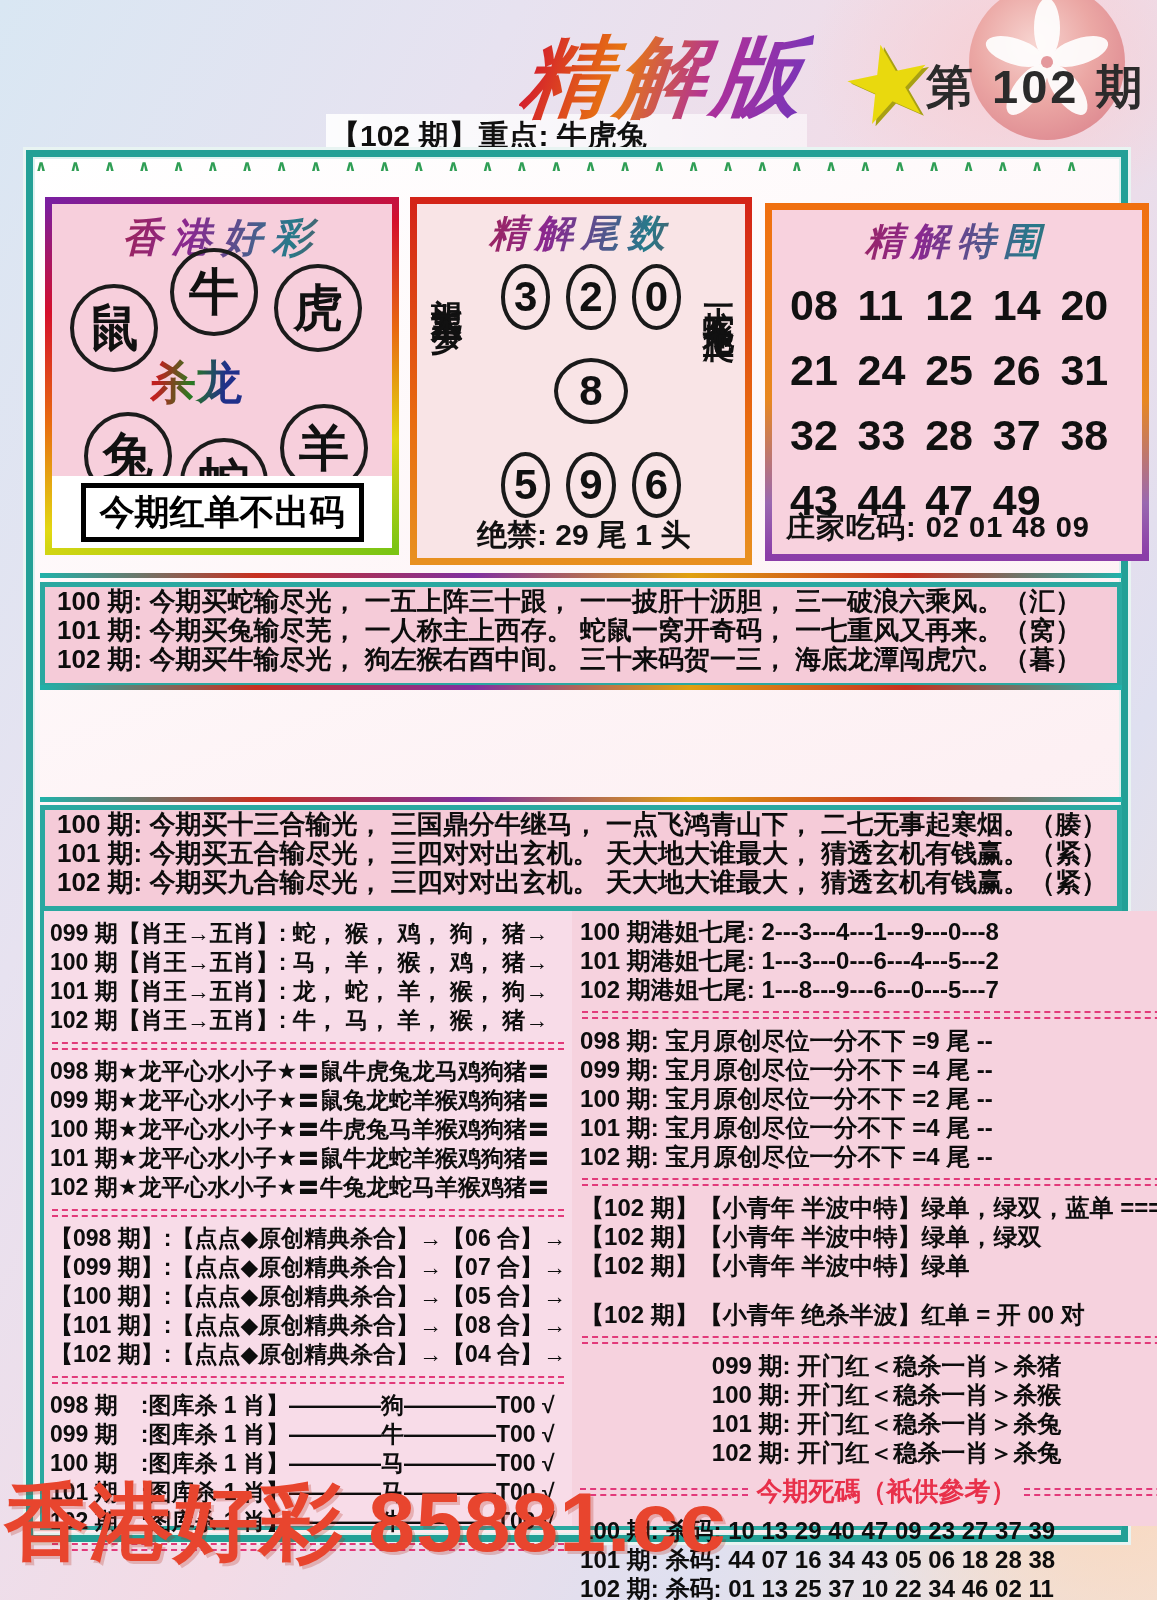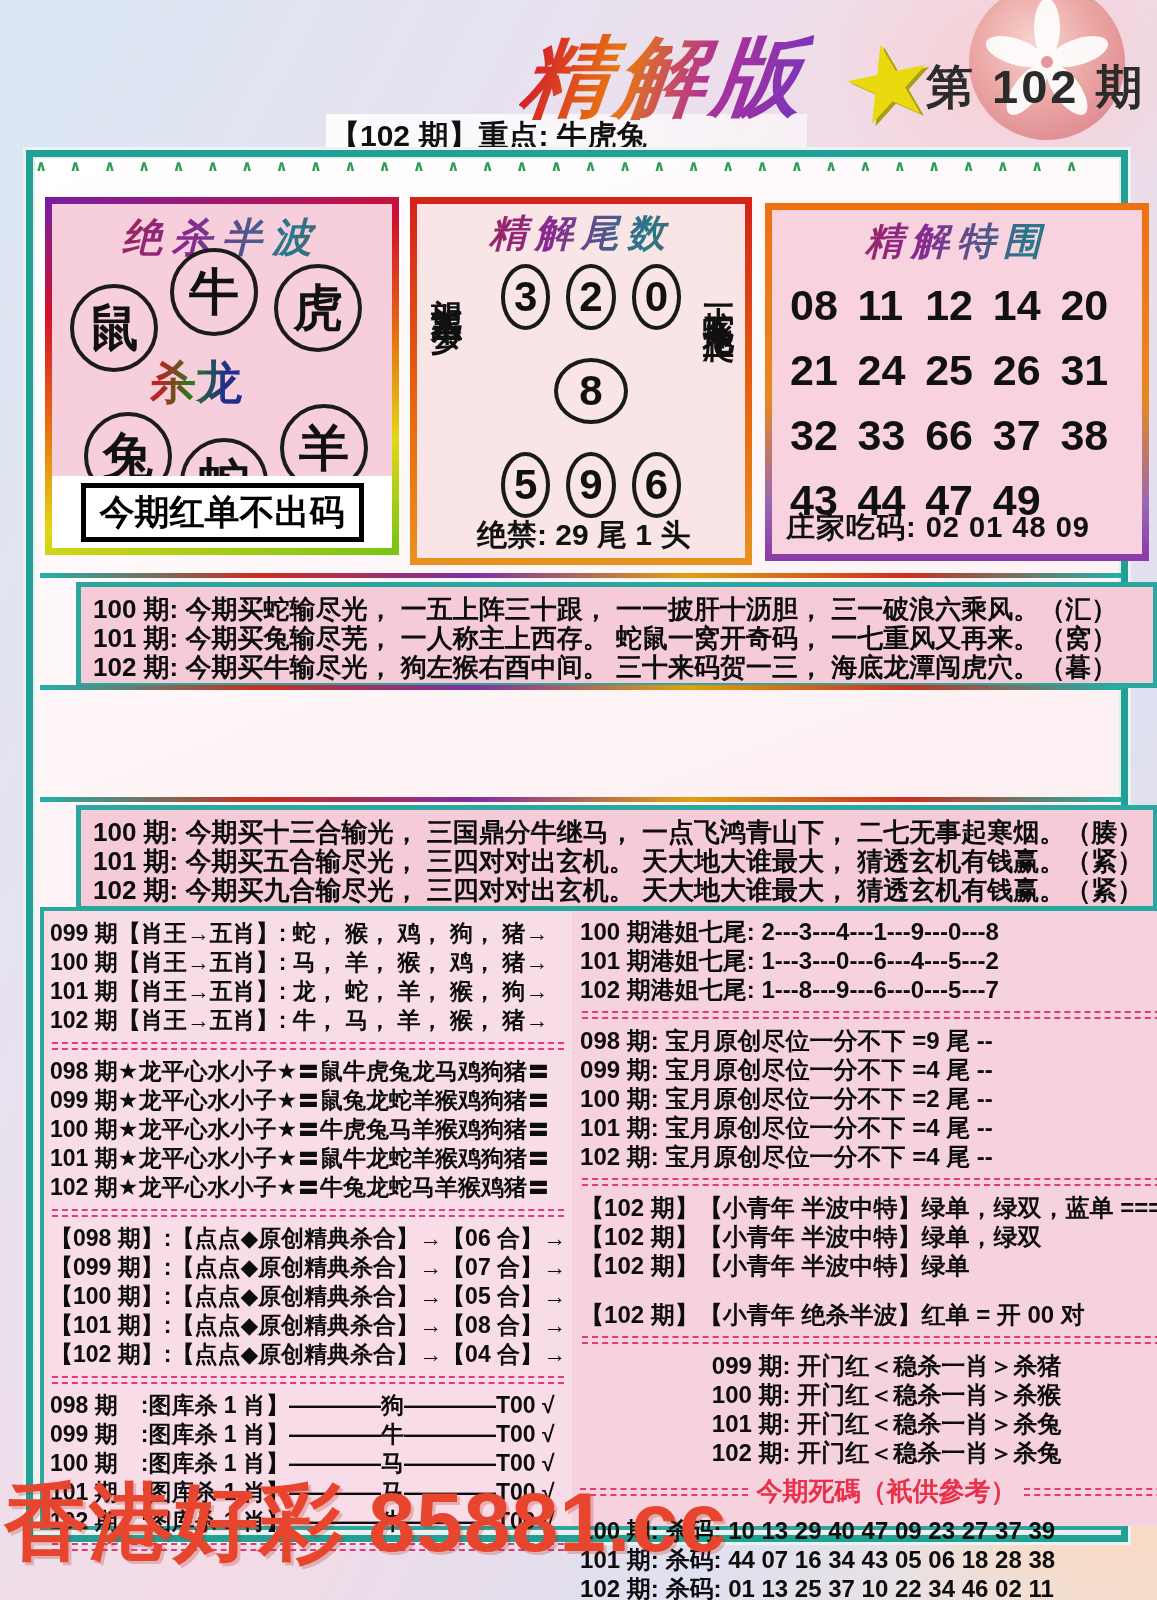--- a/index.html
+++ b/index.html
@@ -64,21 +64,21 @@
     border-image:linear-gradient(180deg,#f07010 0%,#e88820 55%,#9a68b0 85%,#8b3da8 100%) 1;
     background:#f8d2de;}
   .box3-title{font-size:38px;margin-top:6px;letter-spacing:8px;}
   .num-grid{display:grid;grid-template-columns:repeat(5,1fr);row-gap:16px;margin:14px 14px 0 18px;}
   .num-grid span{font-size:43px;font-weight:bold;color:#111;}
   .banker-line{position:absolute;left:14px;bottom:6px;font-size:29px;font-weight:bold;color:#111;letter-spacing:1px;}
   
   .rainbow-rule{position:absolute;left:7px;width:1082px;height:5px;
     background:linear-gradient(90deg,#20b2aa,#c83020,#8030a0,#e0a010,#c83020,#20b2aa);}
   .strip{position:absolute;left:7px;width:1082px;height:106px;box-sizing:border-box;
-    border:5px solid #2aa8a0;background:#f5cbd8;padding:8px 12px;margin-left:36px;}
+    border:5px solid #2aa8a0;background:#f5cbd8;padding:0 12px;}
   .strip .line{font-size:26px;font-weight:bold;color:#0d0d0d;line-height:29px;white-space:nowrap;}
   
   .lower{position:absolute;left:7px;top:750px;width:1082px;height:623px;display:flex;
     border:4px solid #2aa8a0;box-sizing:border-box;}
   .col-left{width:538px;background:#f8dce8;padding:8px 6px;box-sizing:border-box;}
   .col-divider{width:8px;background:#2aa8a0;}
   .col-right{flex:1;background:#f6d2de;padding:6px 8px;box-sizing:border-box;}
   .ln{font-size:23px;font-weight:bold;color:#0d0d0d;line-height:29px;white-space:nowrap;}
   .col-right .ln{font-size:24px;}
   .sep{height:4px;border-top:2px dashed #e23a7a;border-bottom:2px dashed #e23a7a;margin:7px 2px;}
@@ -127,21 +127,21 @@
       </g>
     </svg>
   </div>
   <div class="issue-no">第 102 期</div>
   <div class="highlight-line">【102 期】重点: 牛虎兔</div>
 
   <div class="frame">
     <div class="zigzag"></div>
 
     <div class="tbox box1">
-      <div class="fancy-title box1-title">绝杀半波</div>
+      <div class="fancy-title box1-title">香港好彩</div>
       <div class="zcircle" style="left:18px;top:80px;">鼠</div>
       <div class="zcircle" style="left:118px;top:44px;">牛</div>
       <div class="zcircle" style="left:222px;top:60px;">虎</div>
       <div class="kill-text" style="left:98px;top:148px;">杀龙</div>
       <div class="zcircle" style="left:32px;top:208px;">兔</div>
       <div class="zcircle" style="left:128px;top:234px;">蛇</div>
       <div class="zcircle" style="left:228px;top:200px;">羊</div>
       <div class="note-strip">
         <div class="note-box">今期红单不出码</div>
       </div>
@@ -177,21 +177,21 @@
         <span>12</span>
         <span>14</span>
         <span>20</span>
         <span>21</span>
         <span>24</span>
         <span>25</span>
         <span>26</span>
         <span>31</span>
         <span>32</span>
         <span>33</span>
-        <span>66</span>
+        <span>28</span>
         <span>37</span>
         <span>38</span>
         <span>43</span>
         <span>44</span>
         <span>47</span>
         <span>49</span>
       </div>
       <div class="banker-line">庄家吃码: 02 01 48 09</div>
     </div>
 

